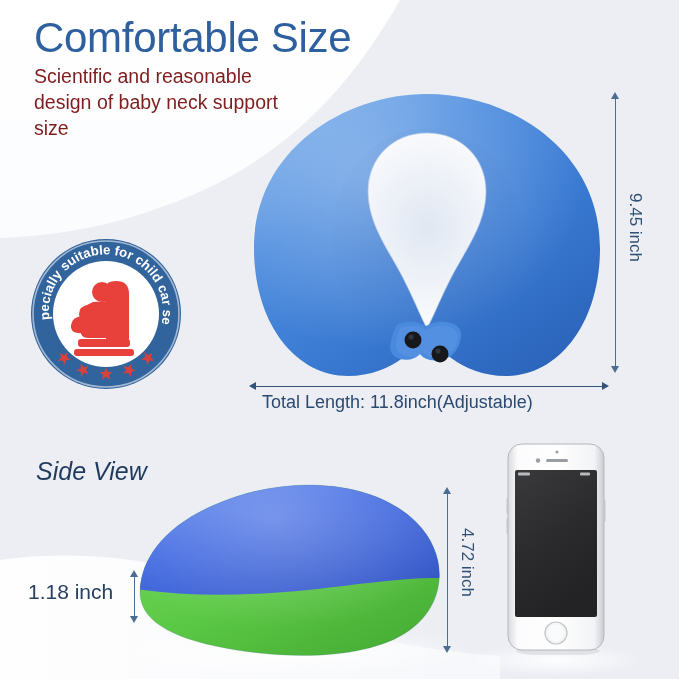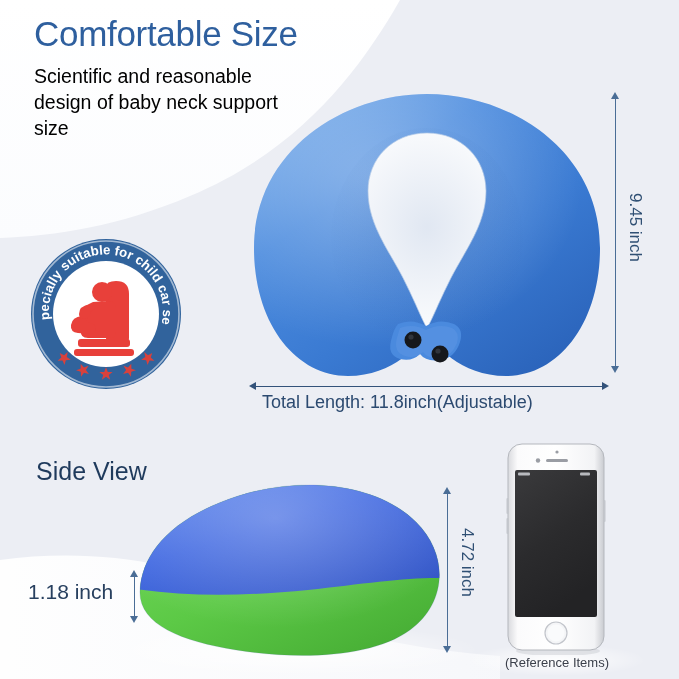--- a/index.html
+++ b/index.html
@@ -13,28 +13,28 @@
     width:679px; height:679px;
     background:#eceef4;
   }
 
   
   .bg-svg { position:absolute; left:0; top:0; width:679px; height:679px; }
 
   
   .title {
     position:absolute; left:34px; top:14px;
-    font-size:35px; font-weight:400; letter-spacing:-0.3px;
+    font-size:42px; font-weight:400; letter-spacing:-0.3px;
     color:#2e5f9e;
     white-space:nowrap;
   }
   .subtitle {
     position:absolute; left:34px; top:63px;
     font-size:19.5px; line-height:26px; font-weight:400;
-    color:#000000; width:260px;
+    color:#7f1d1d; width:260px;
   }
 
   
   .badge { position:absolute; left:30px; top:238px; width:152px; height:152px; }
 
   
   .pillow-u { position:absolute; left:248px; top:88px; width:358px; height:302px; }
 
   
   .dim-line-v {
@@ -60,21 +60,21 @@
     transform:rotate(90deg);
   }
   .dim-label-h {
     position:absolute;
     font-size:18px; color:#2c4a70; white-space:nowrap;
   }
 
   
   .sideview-title {
     position:absolute; left:36px; top:457px;
-    font-size:25px; font-weight:400; color:#1f3a5c; letter-spacing:0px;
+    font-size:25px; font-weight:400; color:#1f3a5c; letter-spacing:0px;font-style:italic;
   }
   .pillow-side { position:absolute; left:128px; top:478px; width:326px; height:182px; }
 
   .backneck-value {
     position:absolute; left:28px; top:580px;
     font-size:21px; color:#28405f; white-space:nowrap;
   }
   .backneck-cap {
     position:absolute; left:30px; top:612px;
     width:110px; text-align:center;
@@ -323,15 +323,14 @@
     <circle cx="53" cy="10" r="1.6" fill="#9a9da4"></circle>
 
     <rect x="11" y="28" width="82" height="147" rx="2" fill="url(#screenGrad)"></rect>
 
     <rect x="14" y="30.5" width="12" height="3" rx="1" fill="#cfd1d6" opacity="0.85"></rect>
     <rect x="76" y="30.5" width="10" height="3" rx="1" fill="#cfd1d6" opacity="0.85"></rect>
 
     <circle cx="52" cy="191" r="11" fill="#f4f5f7" stroke="#c2c5cb" stroke-width="1.2"></circle>
     <circle cx="52" cy="191" r="8.4" fill="#fafbfc"></circle>
   </svg>
-  <div class="phone-caption">(Reference Items)</div>
 
 </div>
 
 </body></html>

